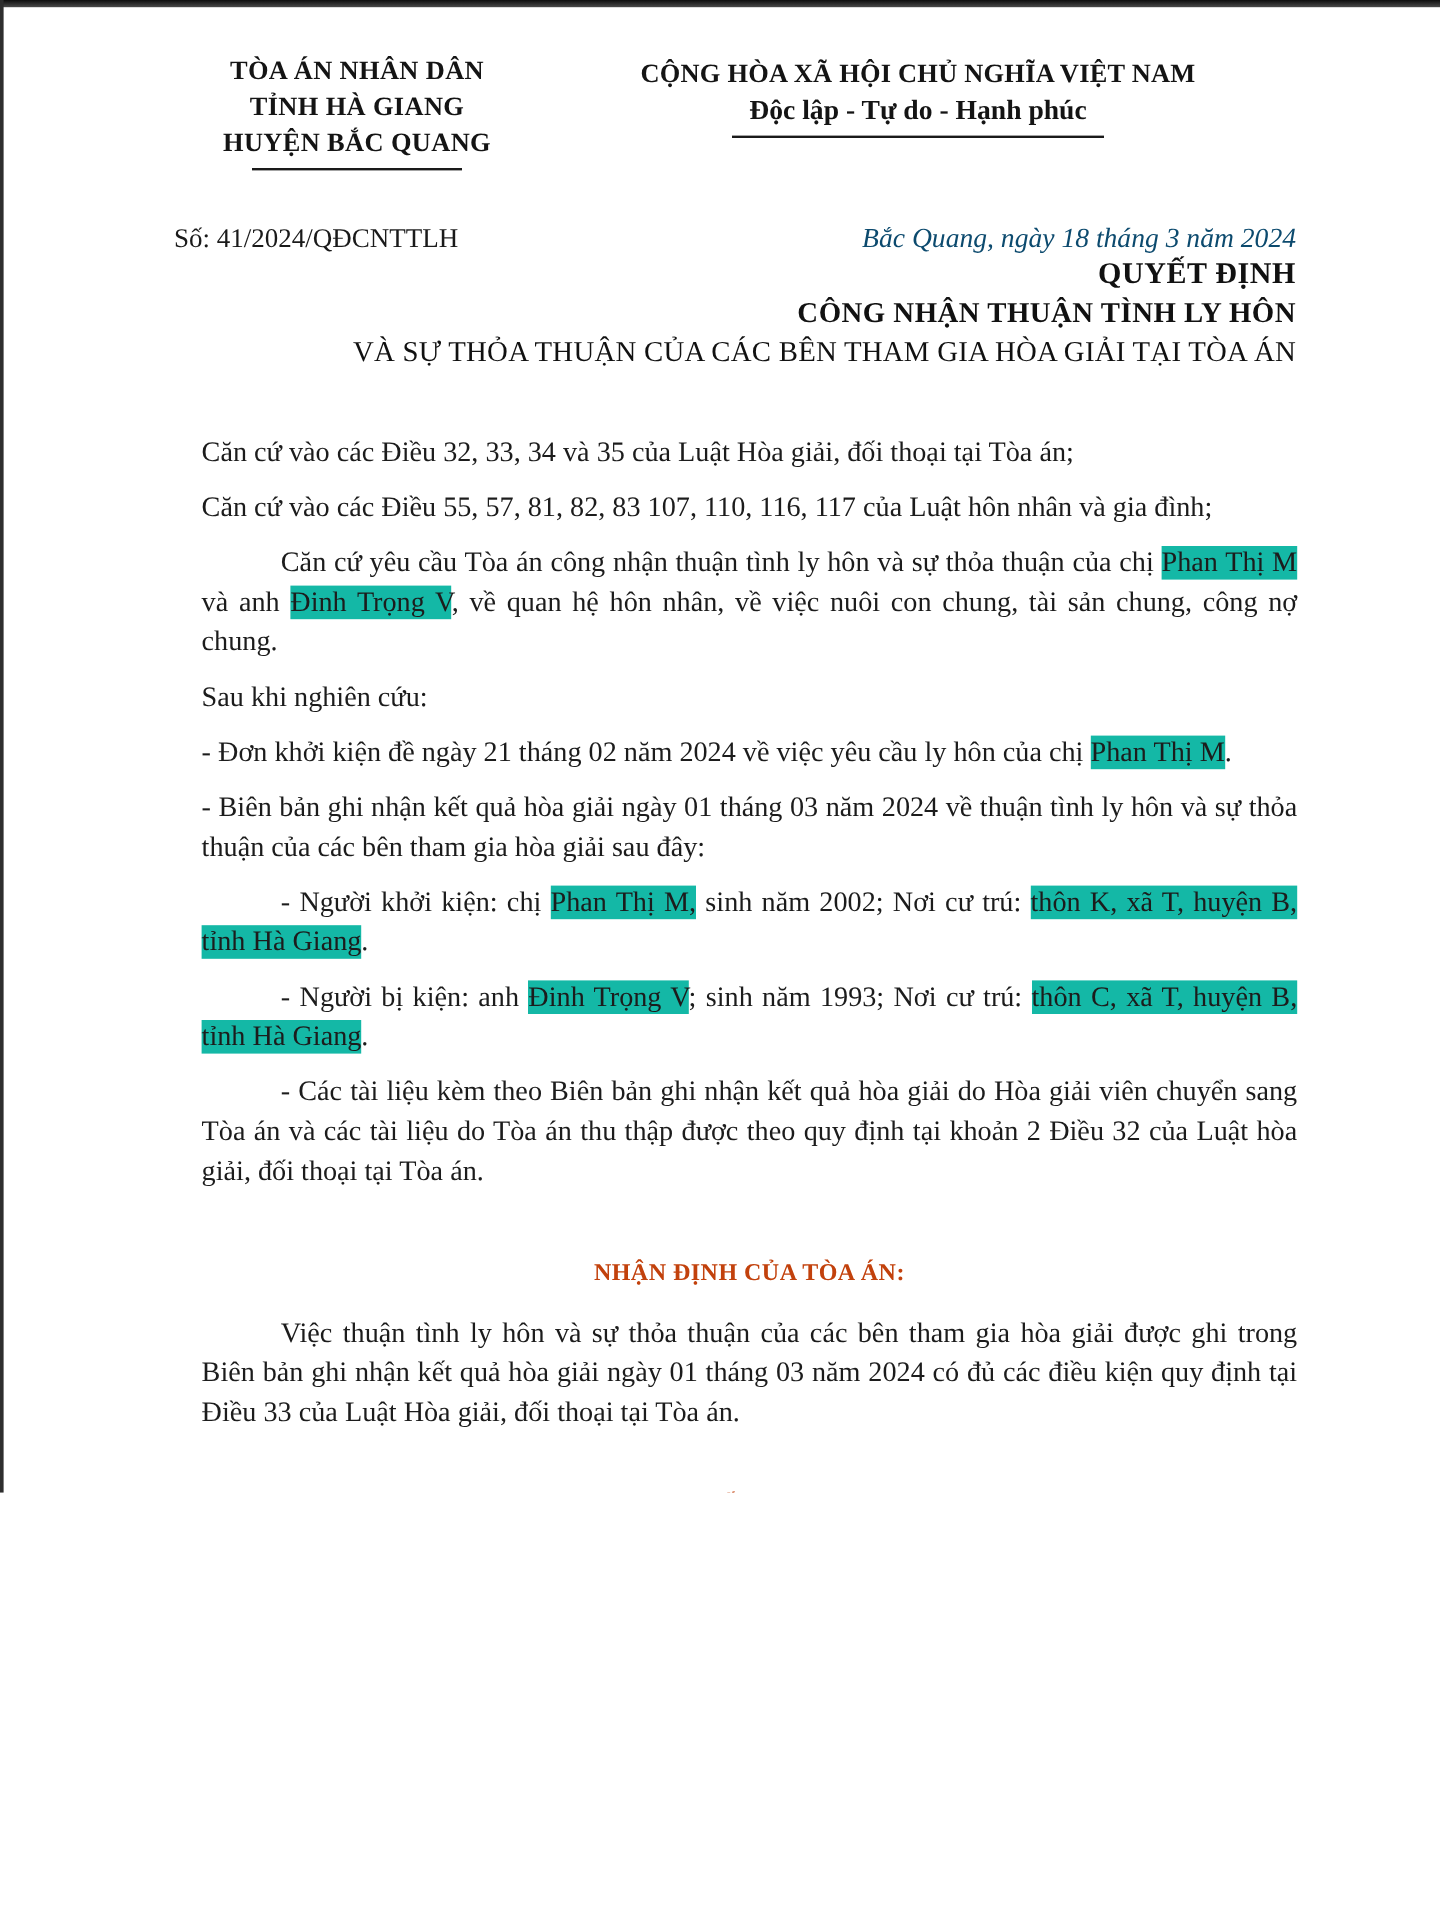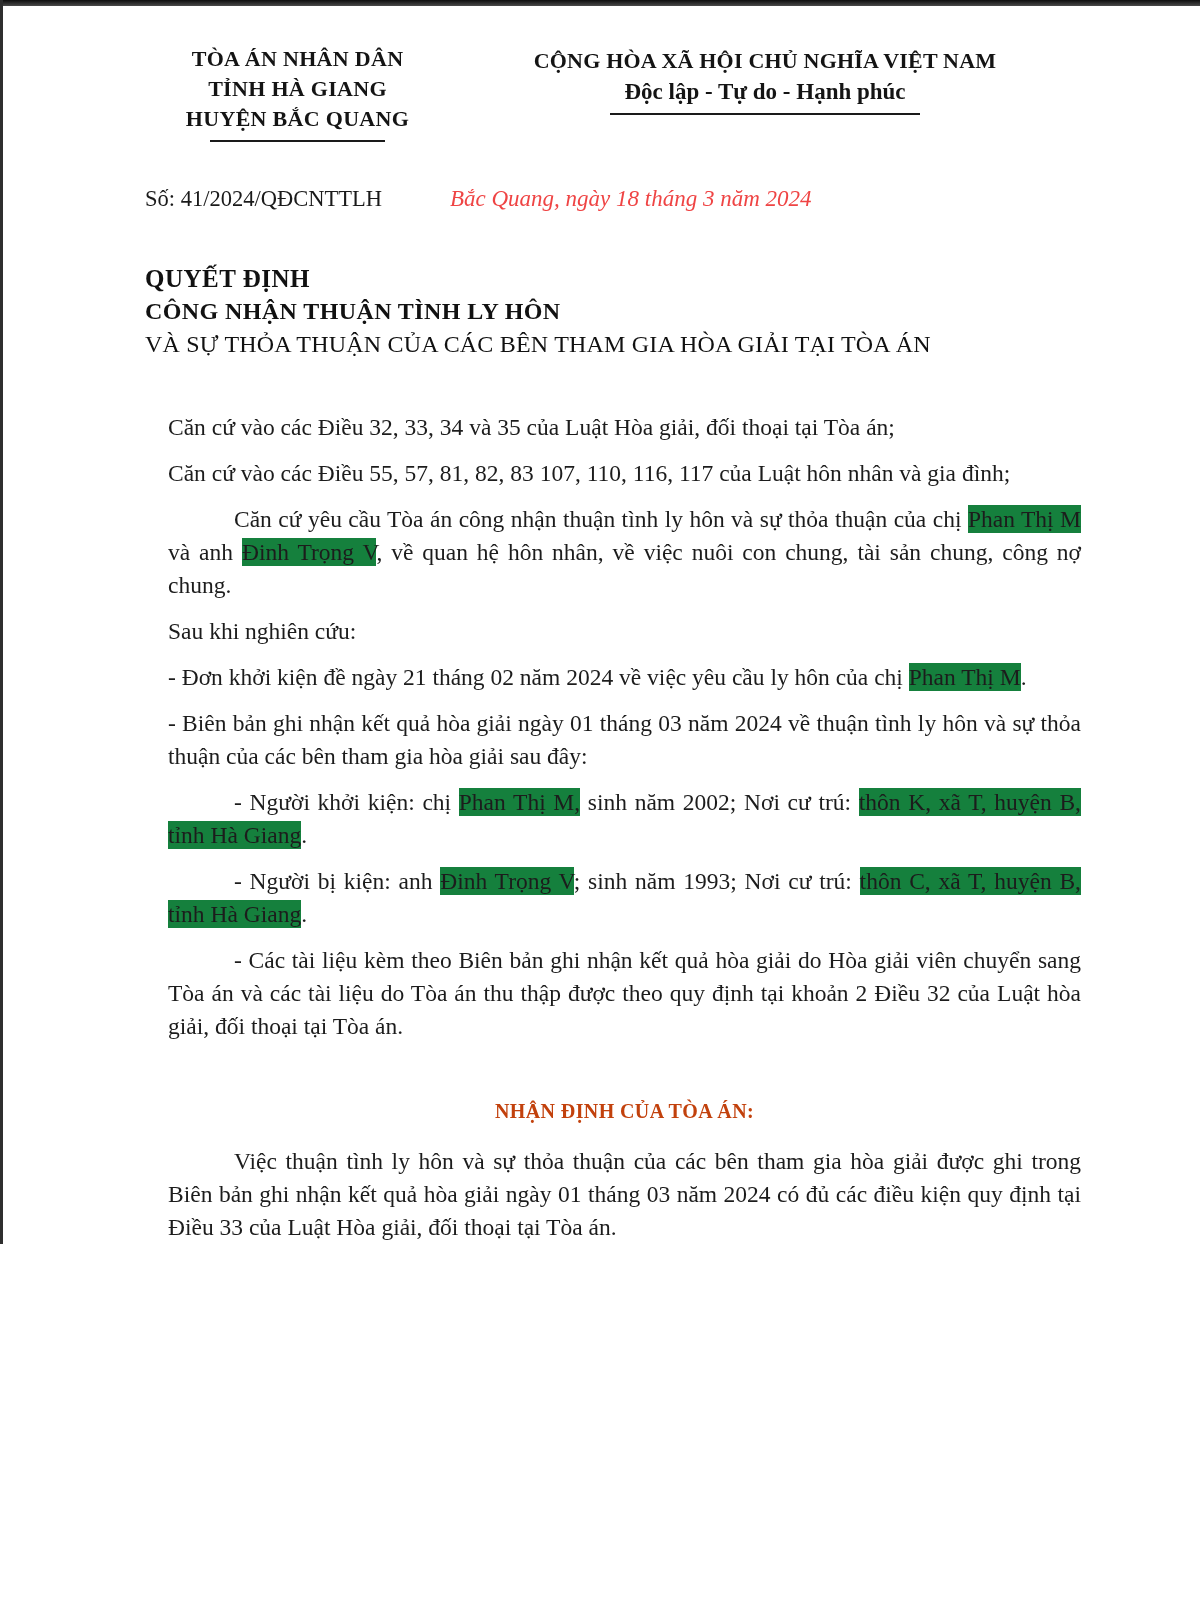--- a/index.html
+++ b/index.html
@@ -45,36 +45,36 @@
   }
   .national-line2 {
     font-weight: bold; font-size: 23px; line-height: 32px; color: #141414;
   }
   .national-rule {
     width: 310px; height: 2px; background: #1a1a1a;
     margin: 5px auto 0;
   }
   .number-row { display: flex; margin-top: 44px; align-items: baseline; }
   .doc-number { width: 305px; font-size: 22.5px; color: #1a1a1a; }
-  .place-date { flex: 1; text-align: left; font-style: italic; font-size: 23px; color: #ef4444; }
+  .place-date { flex: 1; text-align: right; font-style: italic; font-size: 23px; color: #0c4a6e; }
   
-  .title-block { margin-top: 50px; text-align: left; color: #111; }
+  .title-block { text-align: right; color: #111; }
   .title-line1 { font-weight: bold; font-size: 25px; line-height: 33px; letter-spacing: 0.5px; }
   .title-line2 { font-weight: bold; font-size: 24px; line-height: 33px; letter-spacing: 0.4px; }
   .title-line3 { font-weight: normal; font-size: 24px; line-height: 33px; letter-spacing: 0.2px; }
   
   .doc-body { margin: 50px 0 0 23px; width: 913px; }
   .para {
     font-size: 23.5px; line-height: 33px;
     text-align: justify;
     margin-bottom: 13px;
     color: #1c1c1c;
   }
   .para.indent { text-indent: 66px; }
-  mark.hl { background: #15803d; color: #1c1c1c; padding: 1px 0; }
+  mark.hl { background: #14b8a6; color: #1c1c1c; padding: 1px 0; }
   .section-heading {
     text-align: center; font-weight: bold;
     font-size: 20px; letter-spacing: 0.4px; color: #c2410c;
   }
   .heading-nhandinh { margin: 57px 0 22px 0; }
   .heading-quyetdinh { margin-top: 50px; }
   
   .page-number {
     position: absolute; left: 170px; top: 1442px;
     font-size: 23px; color: #333;

